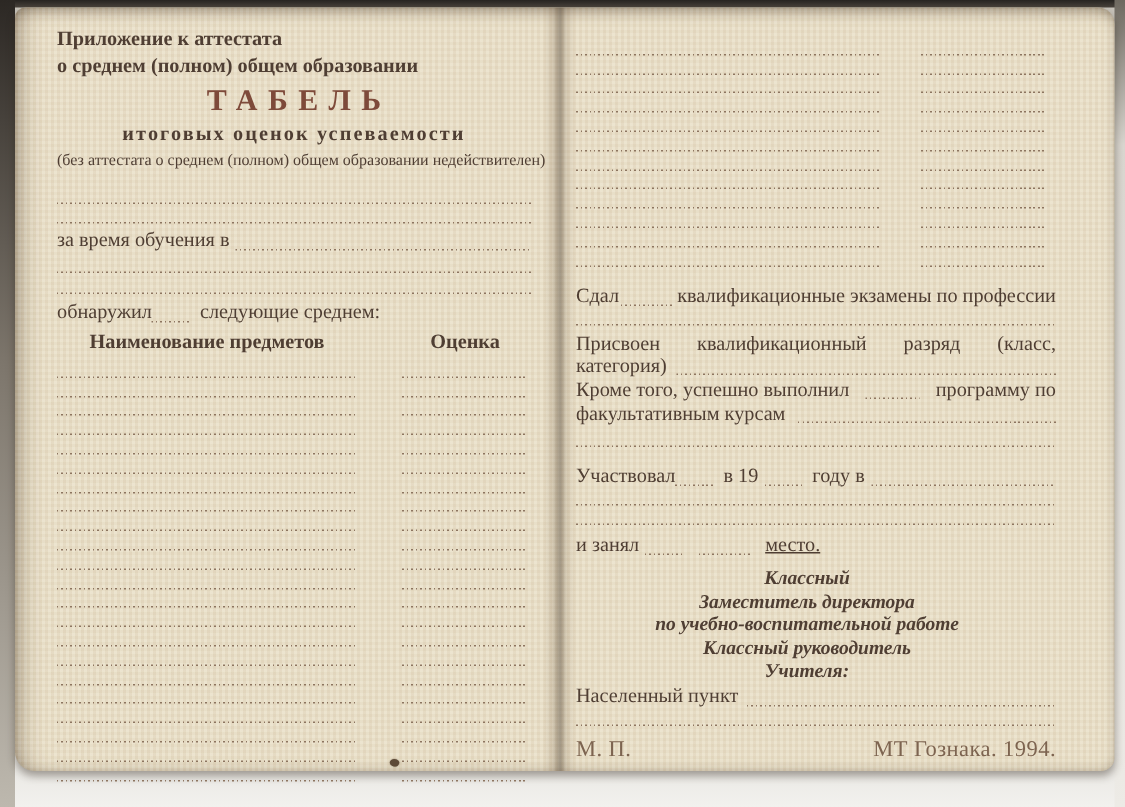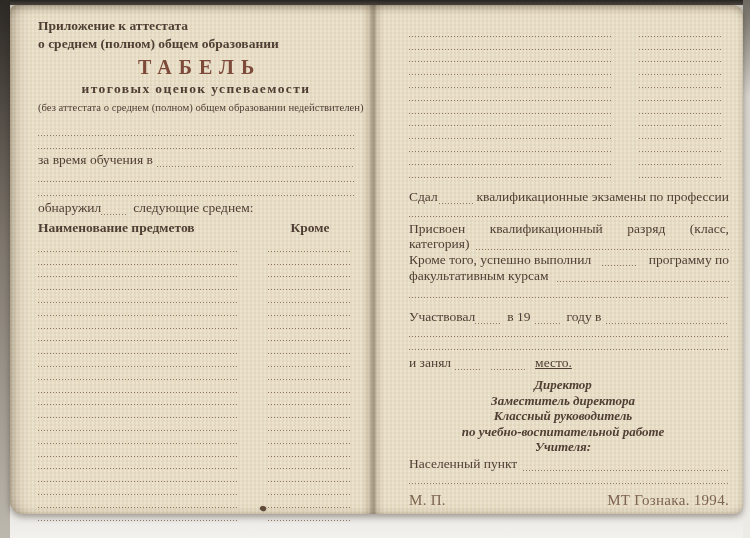--- a/index.html
+++ b/index.html
@@ -23,39 +23,39 @@
   .paper::before{
     content:"";position:absolute;inset:0;border-radius:inherit;pointer-events:none;
     background:
       repeating-linear-gradient(90deg,rgba(172,138,92,.08) 0 2px,rgba(255,252,242,.06) 2px 4px),
       repeating-linear-gradient(0deg,rgba(172,138,92,.05) 0 2px,rgba(255,252,242,.05) 2px 4px);
   }
   .fold{position:absolute;top:0;bottom:0;left:352px;width:22px;
     background:linear-gradient(90deg,rgba(90,65,40,0) 0%,rgba(90,65,40,.16) 30%,rgba(52,38,24,.40) 52%,rgba(90,65,40,.14) 70%,rgba(90,65,40,0) 100%);}
   .page{position:absolute;font-size:13.5px;}
   .page-left{left:28px;top:12px;width:316px;}
-  .page-right{left:399px;top:16px;width:320px;}
+  .page-right{left:374px;top:16px;width:320px;}
 
   
   .dl{background-image:repeating-linear-gradient(to right,#8d7560 0 1px,rgba(0,0,0,0) 1px 3px);
       background-repeat:no-repeat;background-size:100% 1px;background-position:left bottom 2px;}
   .blank{height:13px;}
   .fulldot{height:13px;}
   .fill{flex:1 1 auto;}
   .dseg{flex:0 0 auto;}
 
   .supp{font-weight:bold;font-size:13.5px;line-height:17.5px;}
   .title{text-align:center;font-size:20px;font-weight:bold;letter-spacing:7px;padding-left:7px;color:#7e4a3a;margin-top:4px;}
   .subtitle{text-align:center;font-size:13.5px;font-weight:bold;letter-spacing:1.4px;margin-top:2px;}
   .vnote{text-align:center;font-size:10.7px;margin-top:4px;white-space:nowrap;}
   .mt12{margin-top:12px;}
   .flexline{display:flex;height:18px;line-height:18px;}
   .flexline span{white-space:nowrap;}
   .thead{display:flex;height:20px;line-height:20px;font-weight:bold;margin-top:1px;}
-  .thead .h1{width:200px;text-align:left;}
+  .thead .h1{width:200px;text-align:center;}
   .thead .h2{width:84px;margin-left:30px;text-align:center;}
   .ttable{margin-top:2px;}
   .trow{display:flex;height:12.8px;}
   .trow .c1{width:200px;}
   .trow .c2{width:84px;margin-left:30px;}
   .trow .dl{background-position:left bottom 1px;}
   .rtable .c1{width:204px;}
   .rtable .c2{width:84px;margin-left:26px;}
 
   .sb{justify-content:space-between;}
@@ -102,21 +102,21 @@
       <div class="blank dl" style="height:14px"></div>
 
       <div class="flexline" style="margin-top:1px">
         <span>обнаружил</span>
         <span class="dseg dl w26"></span>
         <span class="ml6">следующие среднем:</span>
       </div>
 
       <div class="thead">
         <span class="h1">Наименование предметов</span>
-        <span class="h2">Кроме</span>
+        <span class="h2">Оценка</span>
       </div>
 
       <div class="ttable">
         <div class="trow">
           <span class="c1 dl"></span>
           <span class="c2 dl"></span>
         </div>
       <div class="trow">
           <span class="c1 dl"></span>
           <span class="c2 dl"></span>
@@ -292,24 +292,24 @@
       <div class="fulldot dl"></div>
 
       <div class="flexline" style="margin-top:2px">
         <span>и занял</span>
         <span class="dseg dl w26 ml4"></span>
         <span class="dseg dl w36 ml10"></span>
         <span class="ml8">место.</span>
       </div>
 
       <div class="sigblock">
-        <div>Директор</div>
+        <div>Классный</div>
         <div>Заместитель директора</div>
+        <div>по учебно-воспитательной работе</div>
         <div>Классный руководитель</div>
-        <div>по учебно-воспитательной работе</div>
         <div>Учителя:</div>
       </div>
 
 
       <div class="flexline">
         <span>Населенный пункт</span>
         <span class="fill dl ml6"></span>
       </div>
       <div class="fulldot dl"></div>
 

